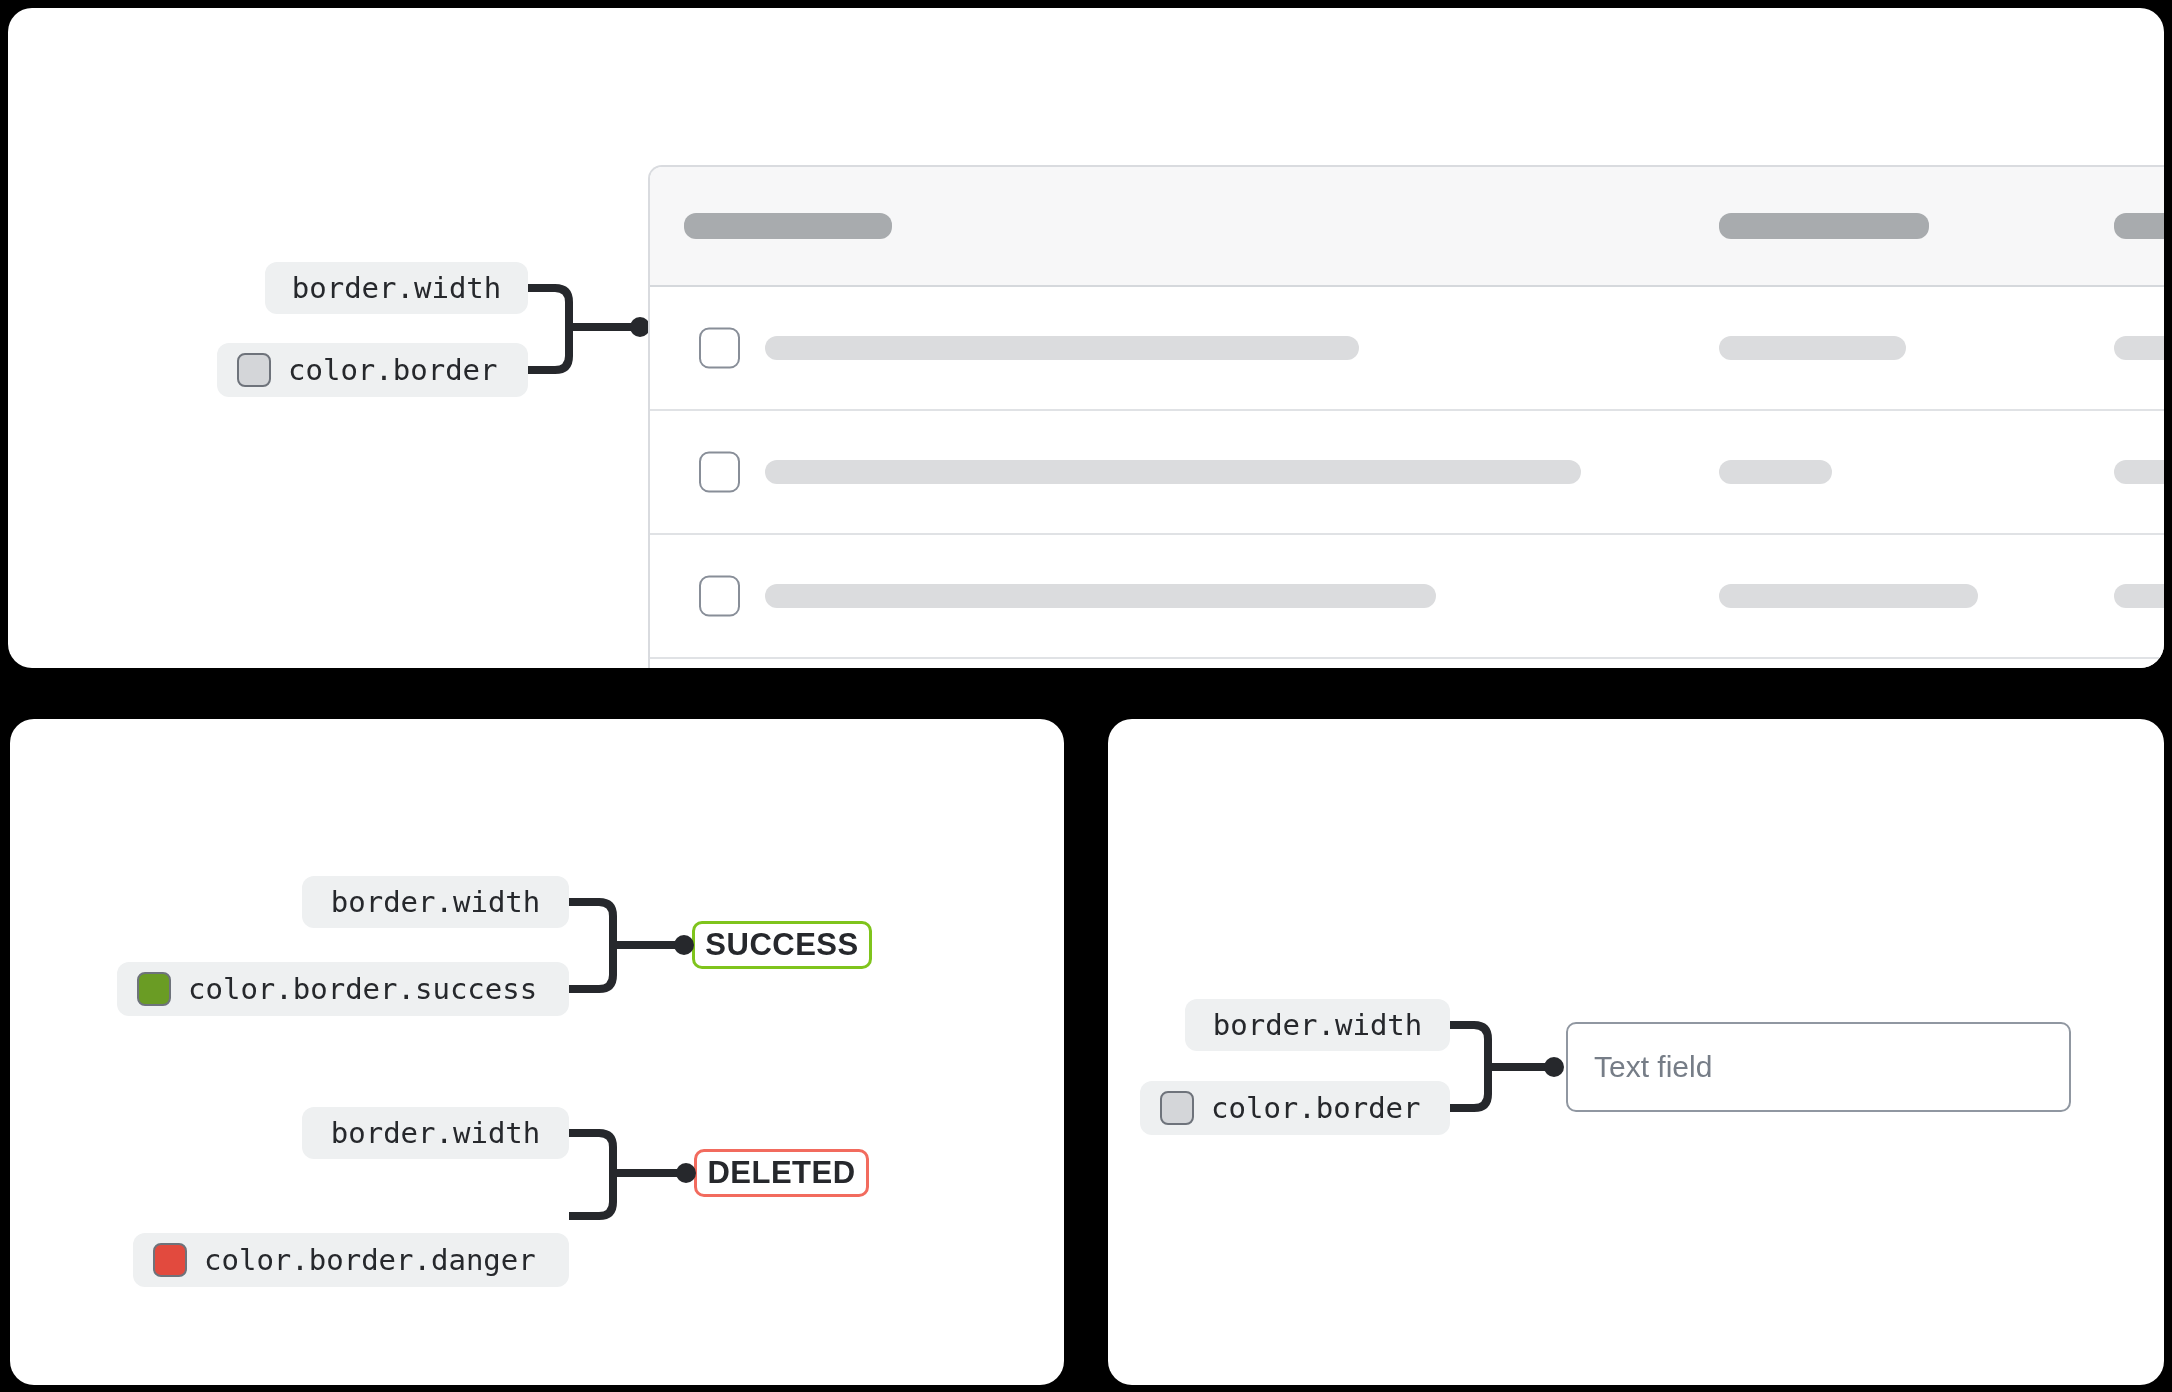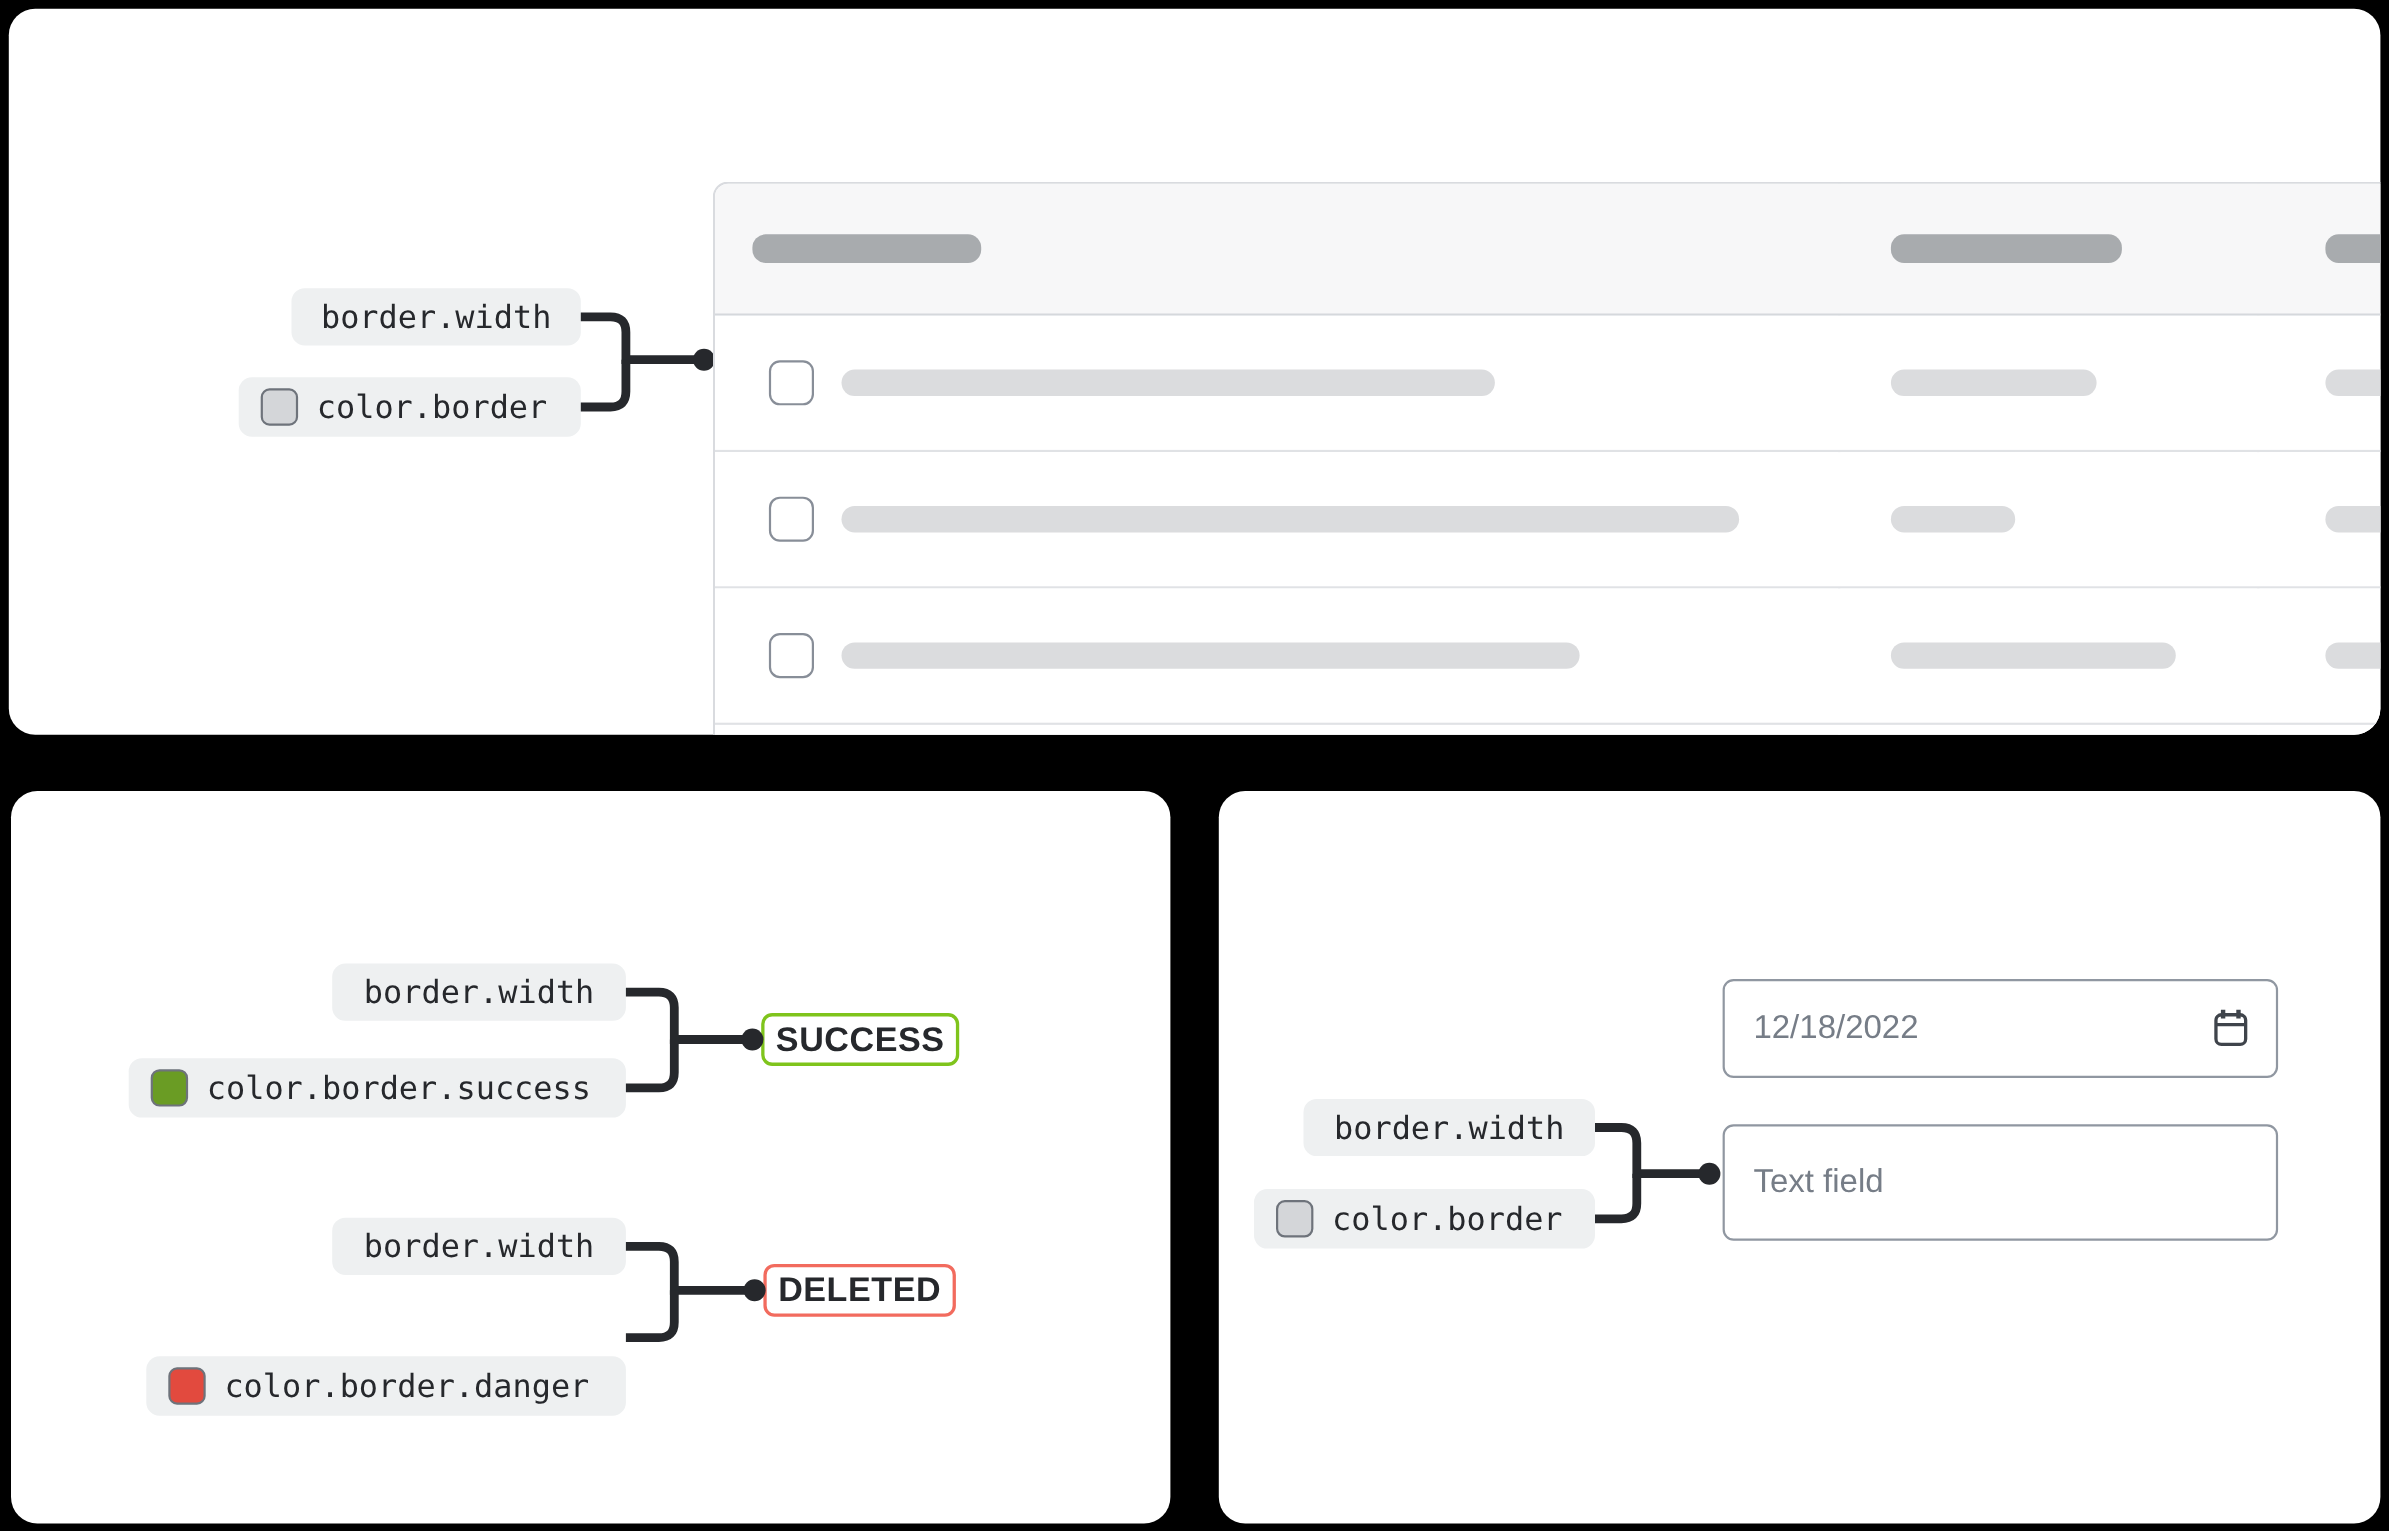--- a/index.html
+++ b/index.html
@@ -150,31 +150,20 @@
       <span class="swatch" style="background: rgb(212, 214, 217);"></span>
       <span>color.border</span>
     </div>
 
     <svg class="connector" width="1056" height="666" viewBox="0 0 1056 666">
       <path d="M 342 306 H 366 Q 380 306 380 320 V 348 H 444"></path>
       <path d="M 342 389 H 366 Q 380 389 380 375 V 348"></path>
       <circle cx="446" cy="348" r="10"></circle>
     </svg>
 
-    <div class="field" style="left:458px;top:171px;width:505px;height:90px;">
-      <span>12/18/2022</span>
-      <span class="icon">
-        <svg width="34" height="36" viewBox="0 0 34 36">
-          <line x1="10" y1="1" x2="10" y2="9" stroke="#3f444b" stroke-width="4"></line>
-          <line x1="24" y1="1" x2="24" y2="9" stroke="#3f444b" stroke-width="4"></line>
-          <rect x="3.5" y="5.5" width="27" height="27" rx="5" fill="none" stroke="#3f444b" stroke-width="3"></rect>
-          <line x1="4" y1="14.5" x2="30" y2="14.5" stroke="#3f444b" stroke-width="3"></line>
-        </svg>
-      </span>
-    </div>
 
-    <div class="field" style="left:458px;top:303px;width:505px;height:106px;">
+    <div class="field" style="left:458px;top:303px;width:505px;height:90px;">
       <span>Text field</span>
     </div>
 
   </div>
 
 </div>
 
 </body></html>

